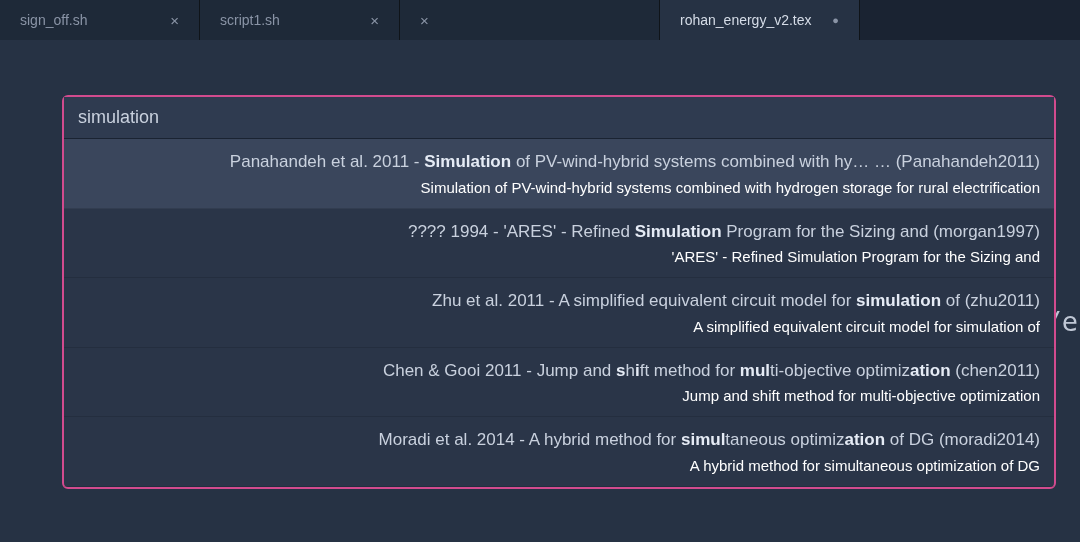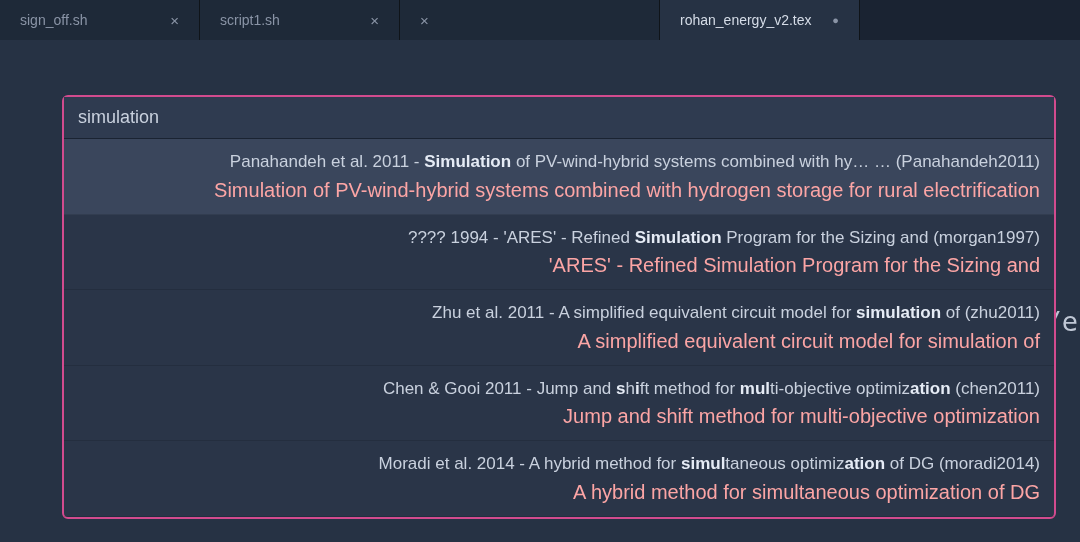--- a/index.html
+++ b/index.html
@@ -101,22 +101,22 @@
       line-height: 1.5;
       white-space: nowrap;
       overflow: hidden;
       text-overflow: ellipsis;
     }
     .result-title .hl {
       color: #e5ebf5;
       font-weight: 700;
     }
     .result-subtitle {
-      color: #fca5a5;
-      font-size: 20px;
+      color: #ffffff;
+      font-size: 15px;
       margin-top: 4px;
       padding-left: 4px;
     }
     .partial-text {
       position: absolute;
       right: 2px;
       top: 266px;
       color: #bfc7d5;
       font-family: "Menlo", "Monaco", monospace;
       font-size: 27px;

